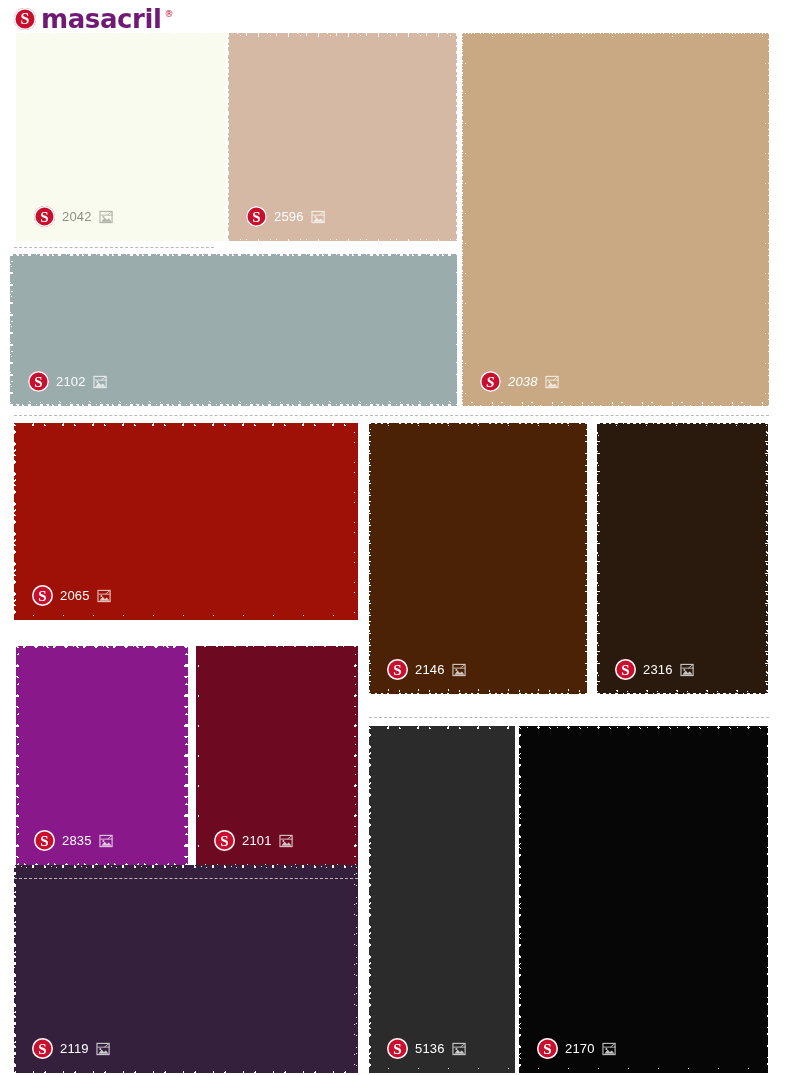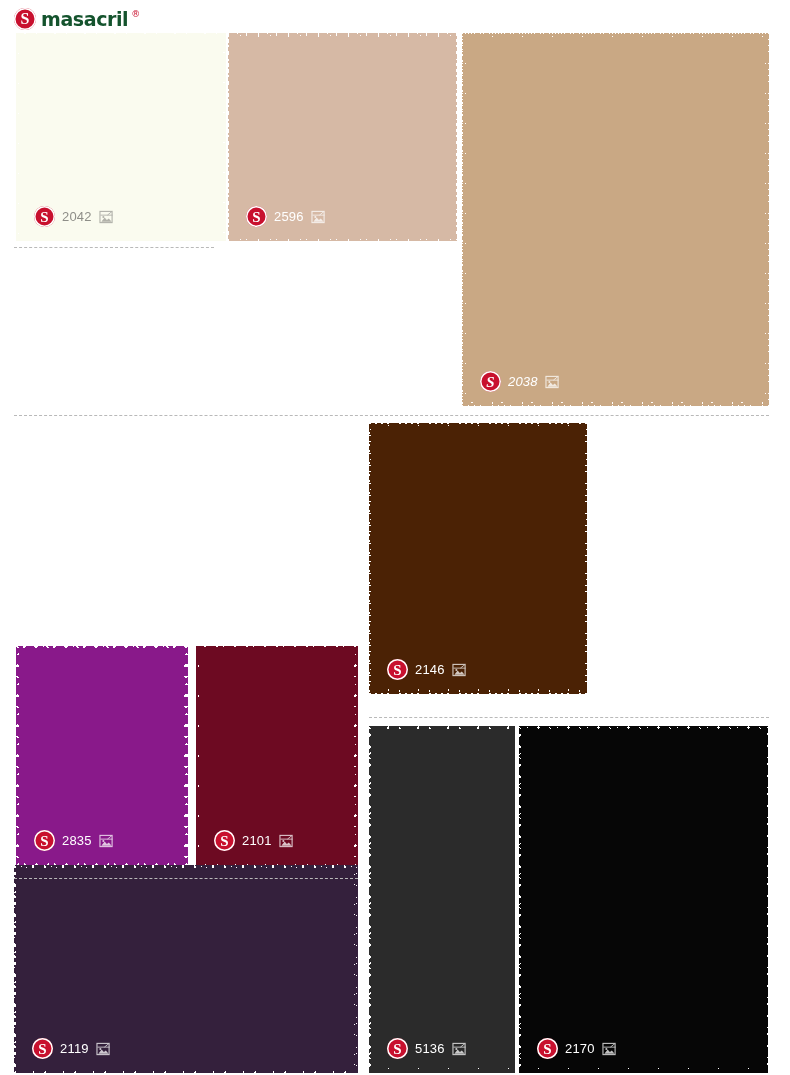--- a/index.html
+++ b/index.html
@@ -28,22 +28,22 @@
     content:"S";
     position:absolute;left:0;right:0;top:50%;
     transform:translateY(-50%);
     text-align:center;
     font-family:"Liberation Serif", serif;
     font-weight:bold;font-size:16px;color:#ffffff;
     line-height:1;
   }
   #brand-header .brand-word{
     font-family:"DejaVu Sans", sans-serif;
-    font-weight:bold;font-size:19px;letter-spacing:-0.4px;
-    color:#14532d;line-height:1;
+    font-weight:bold;font-size:26px;letter-spacing:-0.4px;
+    color:#701a75;line-height:1;
   }
   #brand-header .brand-reg{
     font-size:9px;color:#c8102e;vertical-align:super;
     font-family:"DejaVu Sans", sans-serif;
     align-self:flex-start;margin-top:4px;margin-left:-2px;
   }
 
   
   #swatch-board{
     position:absolute;left:0;top:23px;
@@ -160,25 +160,73 @@
           <svg class="tag-icon" viewBox="0 0 16 15" fill="none" aria-hidden="true">
             <rect x="1" y="1.5" width="13" height="12" stroke="currentColor" stroke-width="1.2"></rect>
             <path d="M1.5 5.5h13" stroke="currentColor" stroke-width="1"></path>
             <path d="M9 5.5 14 1.5" stroke="currentColor" stroke-width="1"></path>
             <path d="M2.5 12.5 6 8l2.4 2.6L10.5 9l3 3.5z" fill="currentColor"></path>
             <circle cx="4.6" cy="7.4" r="1.1" fill="currentColor"></circle>
           </svg>
         </span>
       </div>
     </div>
+    <div class="swatch" style="left: 10px; top: 231px; width: 447px; height: 152px;">
+      <div class="cloth" style="--c: #9BACAD;"></div>
+      <div class="swatch-tag tag-light">
+        <span class="tag-mark"></span>
+        <span class="tag-code">2102</span>
+        <span style="color: rgb(255, 255, 255); display: block;">
+          <svg class="tag-icon" viewBox="0 0 16 15" fill="none" aria-hidden="true">
+            <rect x="1" y="1.5" width="13" height="12" stroke="currentColor" stroke-width="1.2"></rect>
+            <path d="M1.5 5.5h13" stroke="currentColor" stroke-width="1"></path>
+            <path d="M9 5.5 14 1.5" stroke="currentColor" stroke-width="1"></path>
+            <path d="M2.5 12.5 6 8l2.4 2.6L10.5 9l3 3.5z" fill="currentColor"></path>
+            <circle cx="4.6" cy="7.4" r="1.1" fill="currentColor"></circle>
+          </svg>
+        </span>
+      </div>
+    </div>
+    <div class="swatch" style="left: 14px; top: 400px; width: 344px; height: 197px;">
+      <div class="cloth" style="--c: #9F1007;"></div>
+      <div class="swatch-tag tag-light">
+        <span class="tag-mark"></span>
+        <span class="tag-code">2065</span>
+        <span style="color: rgb(255, 255, 255); display: block;">
+          <svg class="tag-icon" viewBox="0 0 16 15" fill="none" aria-hidden="true">
+            <rect x="1" y="1.5" width="13" height="12" stroke="currentColor" stroke-width="1.2"></rect>
+            <path d="M1.5 5.5h13" stroke="currentColor" stroke-width="1"></path>
+            <path d="M9 5.5 14 1.5" stroke="currentColor" stroke-width="1"></path>
+            <path d="M2.5 12.5 6 8l2.4 2.6L10.5 9l3 3.5z" fill="currentColor"></path>
+            <circle cx="4.6" cy="7.4" r="1.1" fill="currentColor"></circle>
+          </svg>
+        </span>
+      </div>
+    </div>
     <div class="swatch" style="left: 369px; top: 400px; width: 218px; height: 271px;">
       <div class="cloth" style="--c: #4B2205;"></div>
       <div class="swatch-tag tag-light">
         <span class="tag-mark"></span>
         <span class="tag-code">2146</span>
+        <span style="color: rgb(255, 255, 255); display: block;">
+          <svg class="tag-icon" viewBox="0 0 16 15" fill="none" aria-hidden="true">
+            <rect x="1" y="1.5" width="13" height="12" stroke="currentColor" stroke-width="1.2"></rect>
+            <path d="M1.5 5.5h13" stroke="currentColor" stroke-width="1"></path>
+            <path d="M9 5.5 14 1.5" stroke="currentColor" stroke-width="1"></path>
+            <path d="M2.5 12.5 6 8l2.4 2.6L10.5 9l3 3.5z" fill="currentColor"></path>
+            <circle cx="4.6" cy="7.4" r="1.1" fill="currentColor"></circle>
+          </svg>
+        </span>
+      </div>
+    </div>
+    <div class="swatch" style="left: 597px; top: 400px; width: 171px; height: 271px;">
+      <div class="cloth" style="--c: #2A1A0E;"></div>
+      <div class="swatch-tag tag-light">
+        <span class="tag-mark"></span>
+        <span class="tag-code">2316</span>
         <span style="color: rgb(255, 255, 255); display: block;">
           <svg class="tag-icon" viewBox="0 0 16 15" fill="none" aria-hidden="true">
             <rect x="1" y="1.5" width="13" height="12" stroke="currentColor" stroke-width="1.2"></rect>
             <path d="M1.5 5.5h13" stroke="currentColor" stroke-width="1"></path>
             <path d="M9 5.5 14 1.5" stroke="currentColor" stroke-width="1"></path>
             <path d="M2.5 12.5 6 8l2.4 2.6L10.5 9l3 3.5z" fill="currentColor"></path>
             <circle cx="4.6" cy="7.4" r="1.1" fill="currentColor"></circle>
           </svg>
         </span>
       </div>

